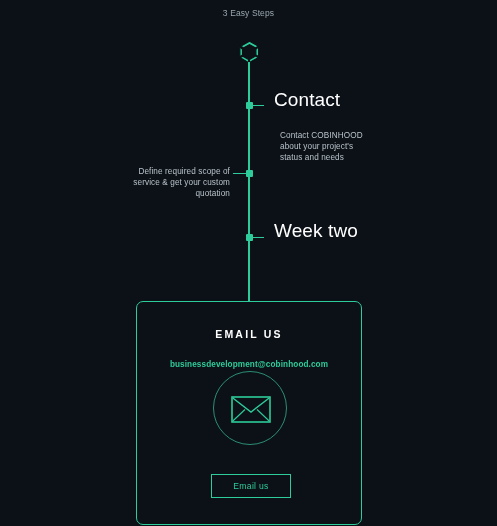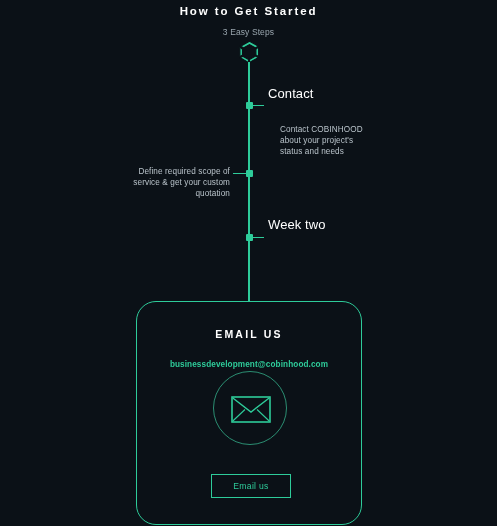--- a/index.html
+++ b/index.html
@@ -93,22 +93,22 @@
     position: absolute;
   }
   .step-right { left: 264px; width: 125px; text-align: left; }
   .step-left  { left: 110px; width: 136px; text-align: right; }
 
   .step-contact  { top: 80px; }
   .step-week-one { top: 146px; }
   .step-week-two { top: 211px; }
 
   .step-title {
-    margin: 4px;
-    font-size: 13px;
+    margin: 10px;
+    font-size: 19px;
     font-weight: normal;
     color: #ffffff;
     line-height: 20px;
     letter-spacing: 0.1px;
   }
   .step-desc {
     margin: 16px;
     padding-top: 4px;
     font-size: 8.2px;
     line-height: 11.2px;
@@ -117,21 +117,21 @@
   }
 
   
   .email-card {
     position: absolute;
     left: 136px;
     top: 301px;
     width: 226px;
     height: 224px;
     border: 1.2px solid #2ecc9a;
-    border-radius: 20px;
+    border-radius: 7px;
     box-sizing: border-box;
     background: #0b1117;
   }
   .email-heading {
     margin: 0;
     padding-top: 25px;
     text-align: center;
     font-size: 10.5px;
     font-weight: bold;
     letter-spacing: 2.2px;
@@ -183,21 +183,20 @@
     padding: 0;
     box-sizing: border-box;
   }
 </style>
 </head>
 <body>
 
 <div class="page">
 
   <div class="header">
-    <h1 class="page-title">How to Get Started</h1>
     <p class="page-subtitle">3 Easy Steps</p>
   </div>
 
   <div class="logo-wrap">
     <svg width="31" height="31" viewBox="0 0 31 31">
       <g fill="#2ecc9a" stroke="#0b1117" stroke-width="1.1">
         <path d="M15.5 2.2 L24 7 L21.6 9 L15.5 5.6 L9.4 9 L7 7 Z"></path>
         <path d="M24.6 7.8 L24.6 17.4 L21.9 15.9 L21.9 10.3 Z"></path>
         <path d="M24.2 18.6 L15.5 23.6 L15.5 20.6 L21.6 17.1 Z"></path>
         <path d="M14.6 23.6 L6.3 18.7 L8.8 17.2 L14.6 20.6 Z"></path>

